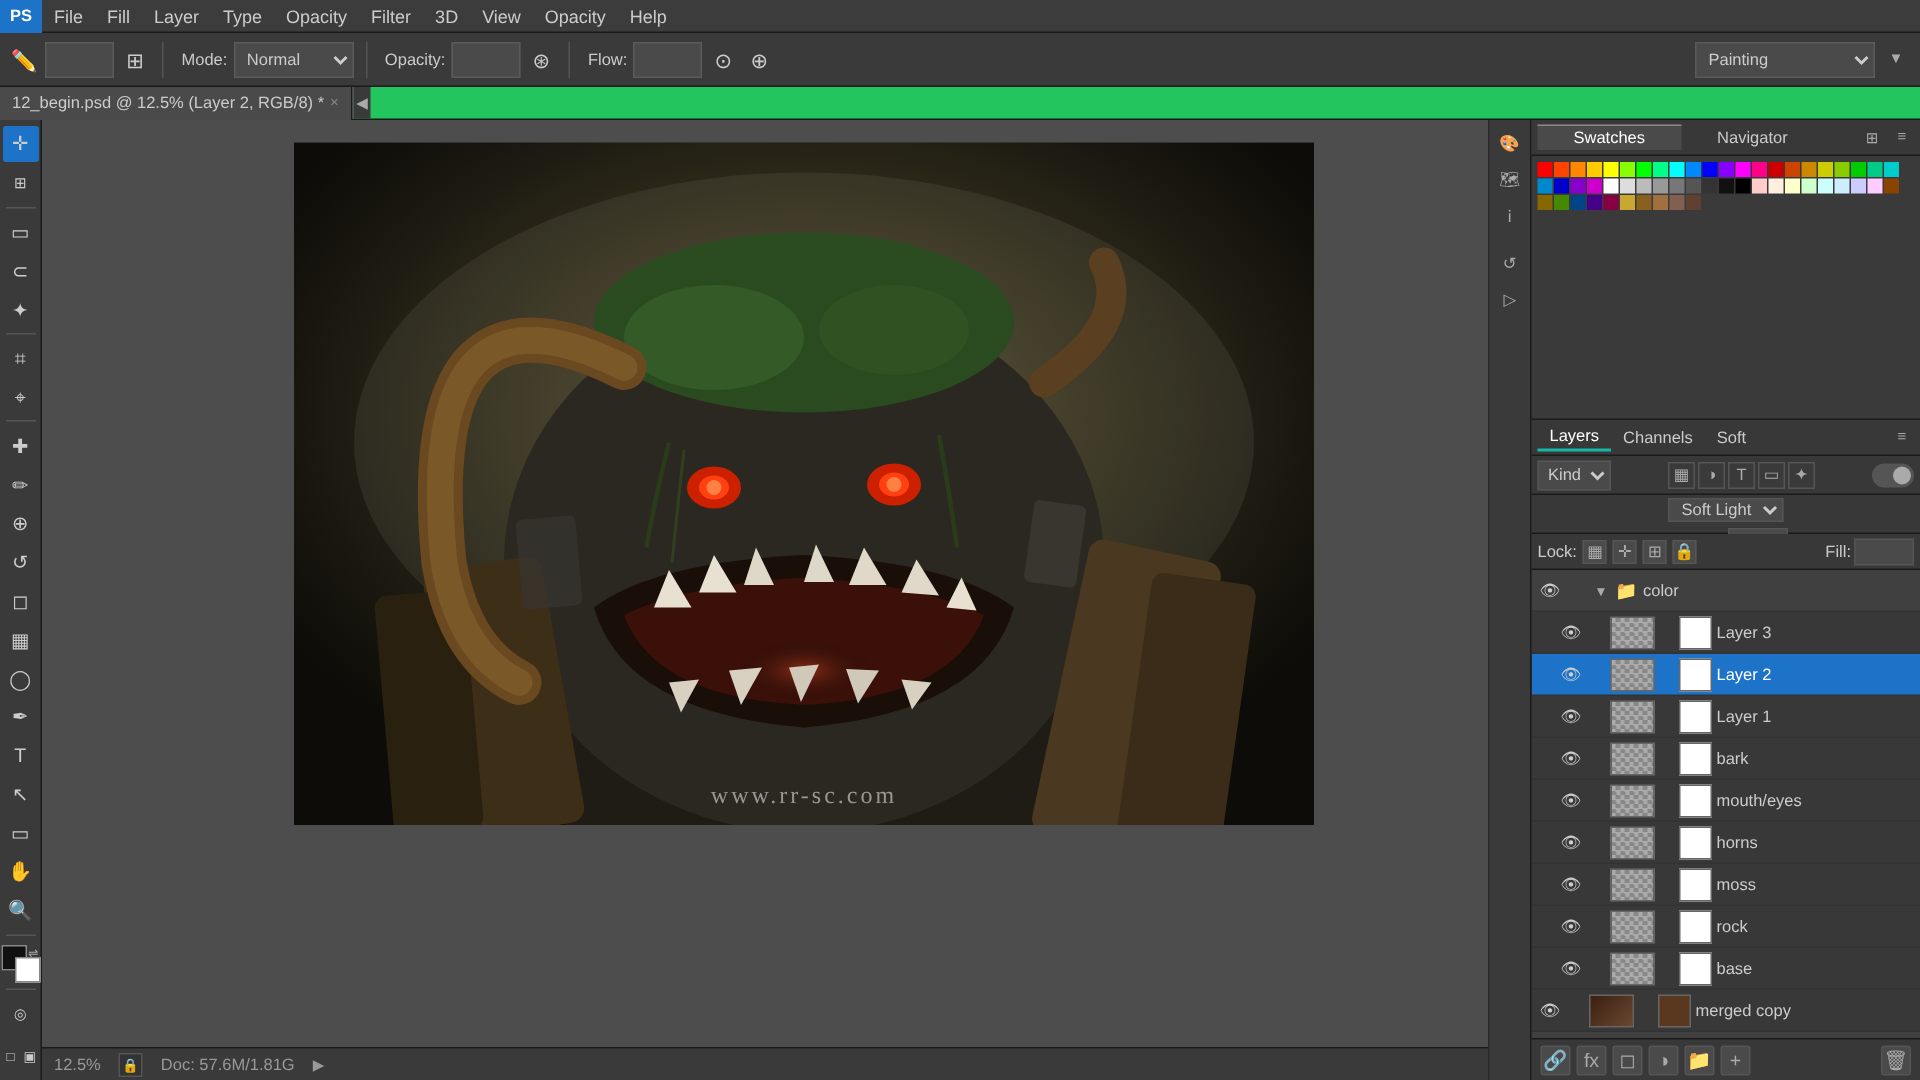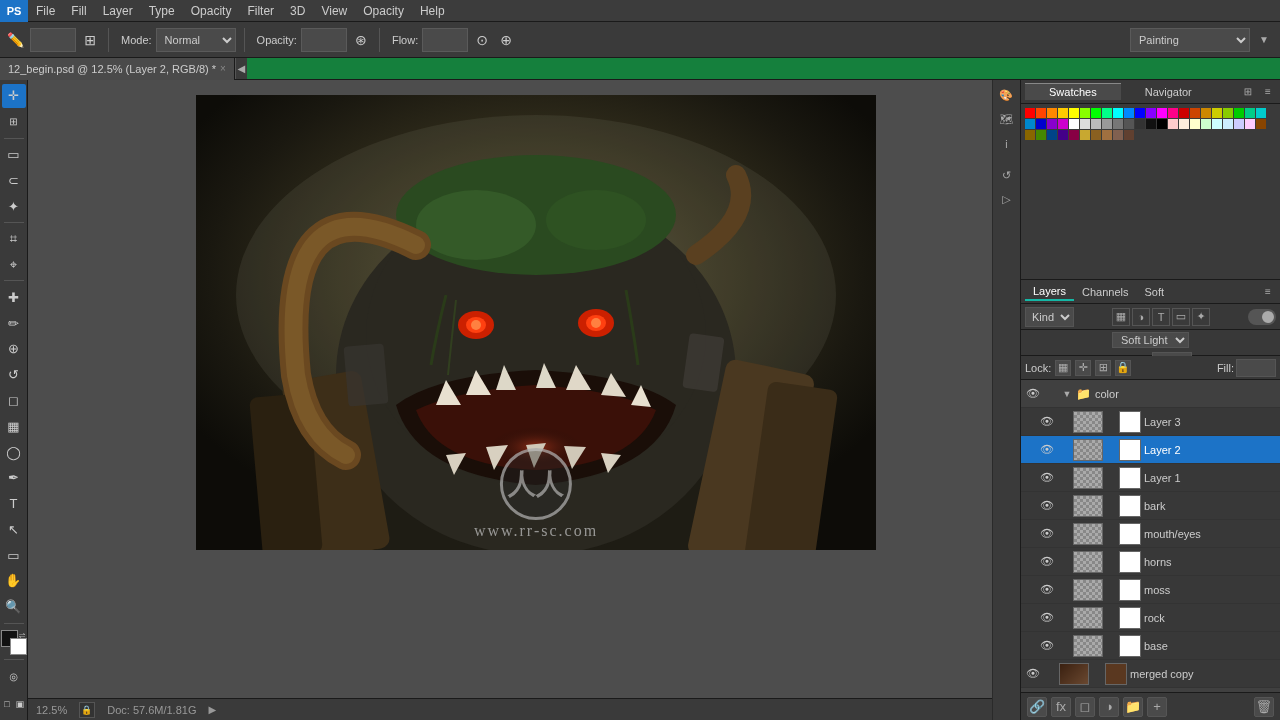--- a/index.html
+++ b/index.html
@@ -90,21 +90,21 @@
     .layer-chain { width: 10px; color: #888; font-size: 9px; flex-shrink: 0; }
     .layer-name { flex: 1; font-size: 11px; color: #ccc; white-space: nowrap; overflow: hidden; text-overflow: ellipsis; }
     .layer-name.active-text { color: #fff; }
     .group-arrow { width: 12px; height: 12px; display: flex; align-items: center; justify-content: center; font-size: 9px; color: #aaa; flex-shrink: 0; cursor: pointer; }
     .group-folder { width: 16px; height: 16px; display: flex; align-items: center; justify-content: center; font-size: 12px; color: #c8a830; flex-shrink: 0; }
 
     .layers-footer { display: flex; align-items: center; height: 28px; background: #383838; border-top: 1px solid #1a1a1a; padding: 0 6px; gap: 4px; }
     .footer-btn { width: 20px; height: 20px; display: flex; align-items: center; justify-content: center; cursor: pointer; font-size: 13px; color: #aaa; background: #4a4a4a; border: 1px solid #555; border-radius: 2px; }
 
     
-    #tab-strip { height: 22px; background: #15803d; border-bottom: 1px solid #1a1a1a; display: flex; align-items: center; }
+    #tab-strip { height: 22px; background: #22c55e; border-bottom: 1px solid #1a1a1a; display: flex; align-items: center; }
     .doc-tab { display: flex; align-items: center; height: 22px; background: #4a4a4a; border-right: 1px solid #1a1a1a; padding: 0 8px; font-size: 11px; color: #ccc; cursor: pointer; gap: 4px; }
     .doc-tab .close-x { color: #888; font-size: 10px; cursor: pointer; }
 
     
     .collapse-arrow { width: 12px; height: 100%; display: flex; align-items: center; justify-content: center; cursor: pointer; background: #3a3a3a; border-left: 1px solid #555; font-size: 10px; color: #aaa; }
   </style>
 </head>
 <body>
 
 <div id="menubar">
@@ -284,23 +284,20 @@
         <path d="M 430 195 Q 438 240 442 270" stroke="#2a4018" stroke-width="3" fill="none" opacity="0.8"></path>
 
         <circle cx="430" cy="480" r="5" fill="#e84040"></circle>
         <circle cx="445" cy="475" r="4" fill="#e04848"></circle>
         <circle cx="440" cy="488" r="3" fill="#ff6060"></circle>
 
       </svg>
       
       
       <div style="position:absolute;bottom:10px;left:50%;transform:translateX(-50%);display:flex;flex-direction:column;align-items:center;opacity:0.75;">
-        <div style="width:72px;height:72px;border-radius:50%;border:3px solid #aaa;display:flex;align-items:center;justify-content:center;background:rgba(40,40,40,0.5);">
-          <span style="font-size:28px;color:#aaa;font-weight:bold;">人人</span>
-        </div>
         <span style="font-size:16px;color:#bbb;letter-spacing:2px;margin-top:2px;font-family:serif;">www.rr-sc.com</span>
       </div>
     </div>
 
     <div id="statusbar" style="position:absolute;bottom:0;left:0;right:0;">
       <span>12.5%</span>
       <div style="width:16px;height:16px;border:1px solid #555;display:flex;align-items:center;justify-content:center;cursor:pointer;font-size:9px;background:#333;">🔒</div>
       <span>Doc: 57.6M/1.81G</span>
       <div style="font-size:10px;cursor:pointer;">▶</div>
     </div>

